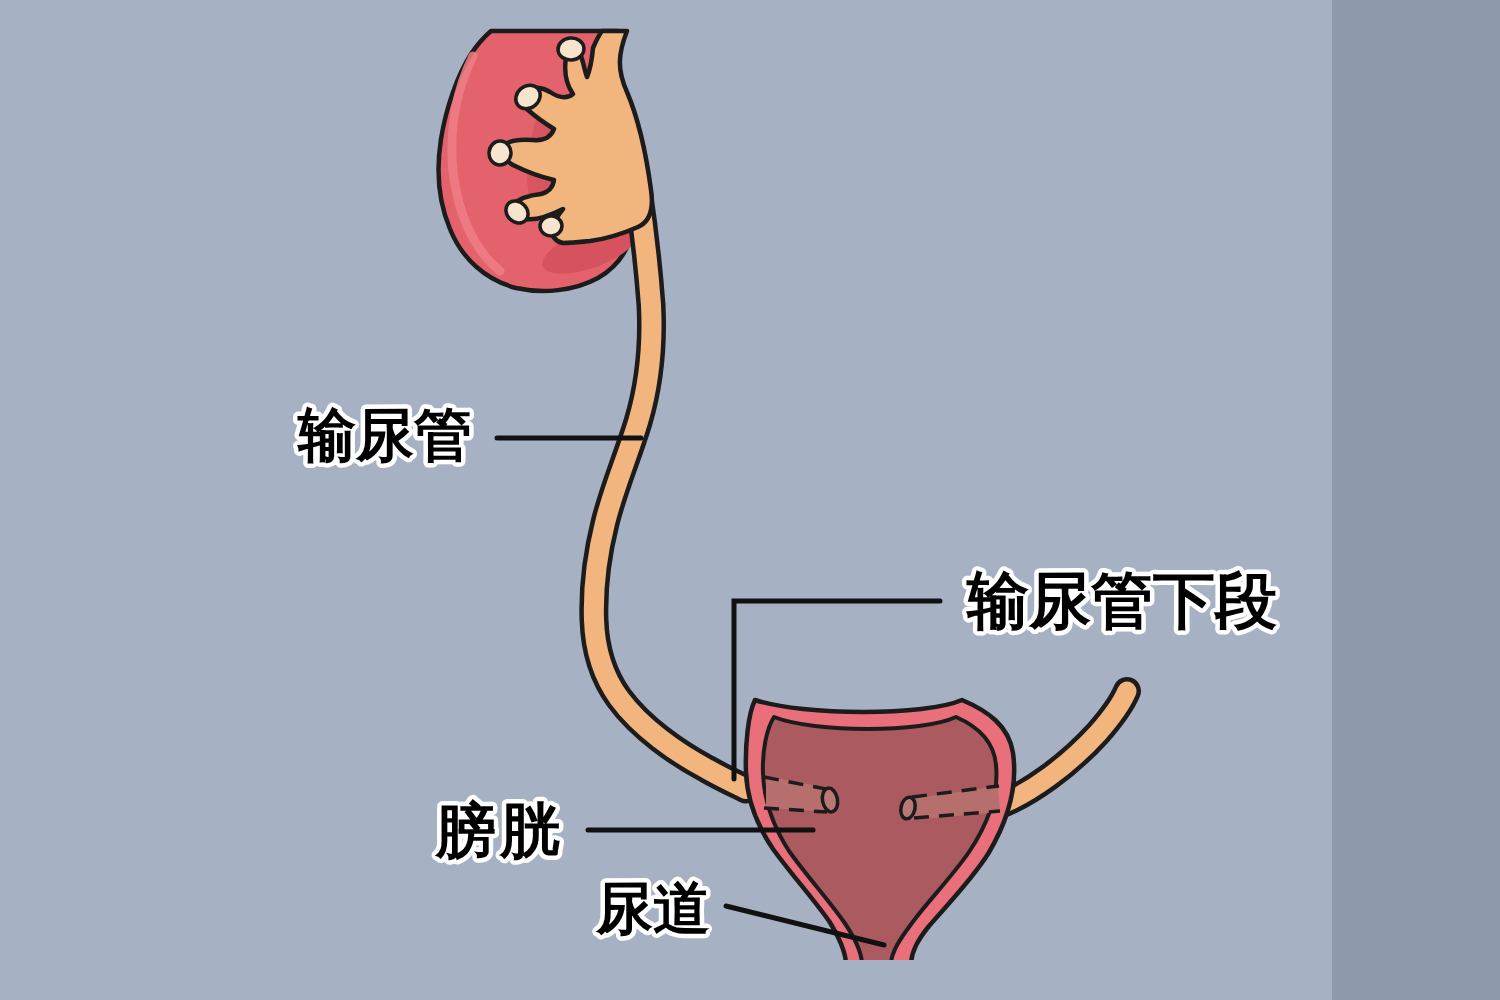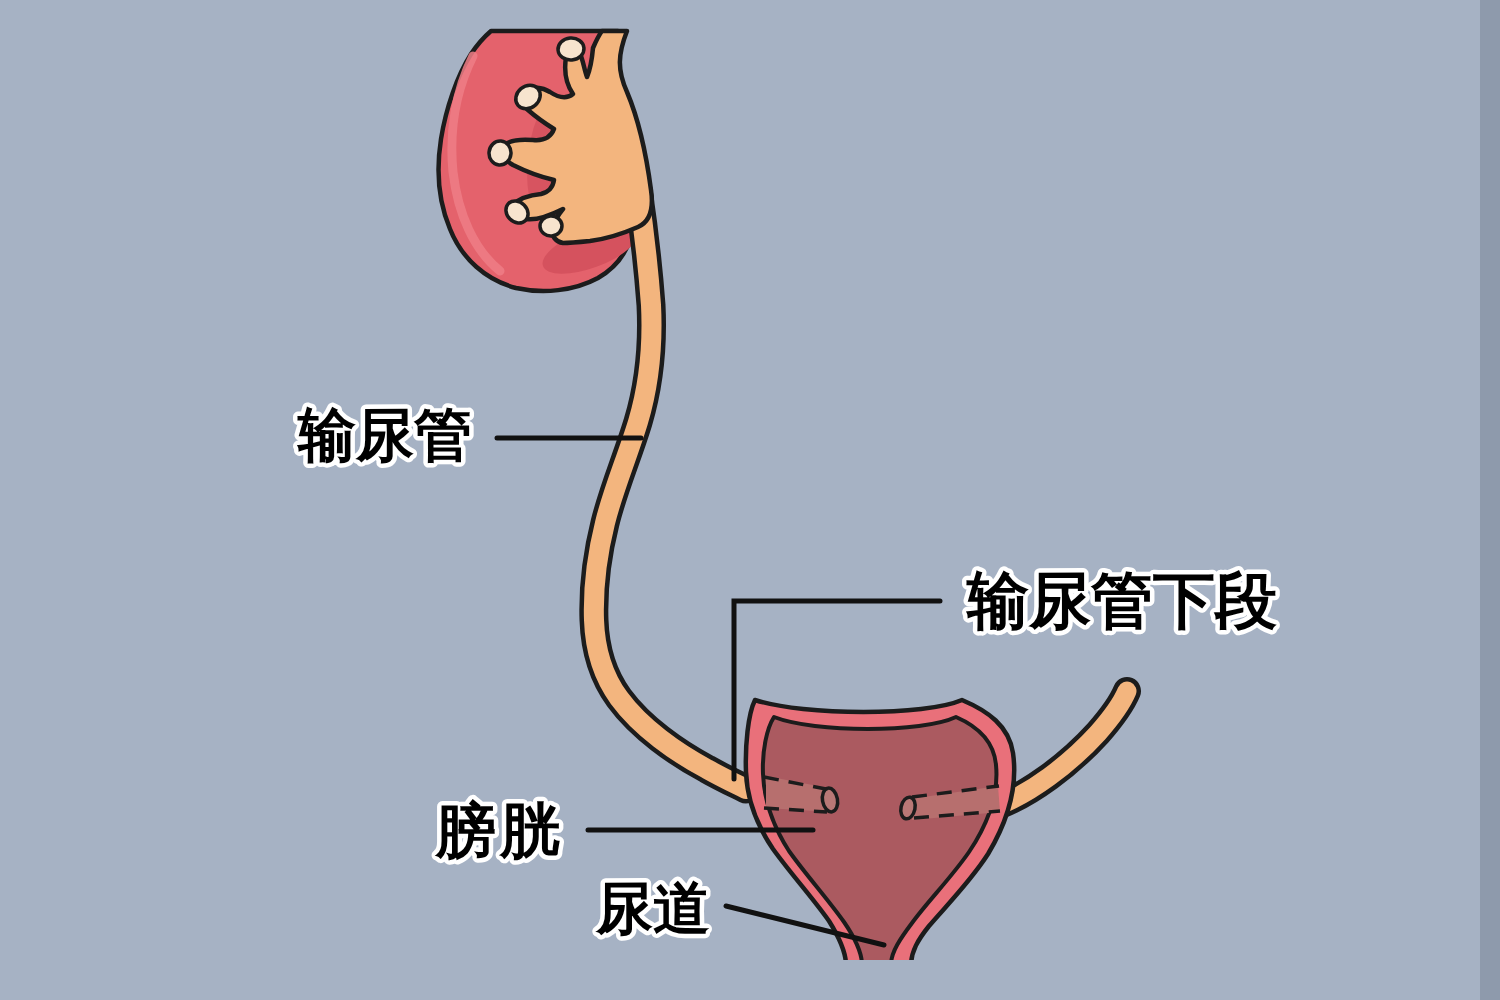--- a/index.html
+++ b/index.html
@@ -1,16 +1,16 @@
 <!DOCTYPE html>
 <html><head>
 <meta charset="utf-8">
 <style>
   html,body{margin:0;padding:0;background:#8e9aac;}
-  .stage{position:relative;width:1480px;height:1000px;overflow:hidden;
+  .stage{position:relative;width:1332px;height:1000px;overflow:hidden;
          font-family:"DejaVu Sans","Liberation Sans",sans-serif;}
   .stage svg{position:absolute;left:0;top:0;display:block;}
   text.anat-label{font-weight:bold;paint-order:stroke;stroke-linejoin:round;}
 </style>
 </head>
 <body>
 
 <div class="stage">
 <svg viewBox="0 0 1500 1000" width="1500" height="1000">
 

